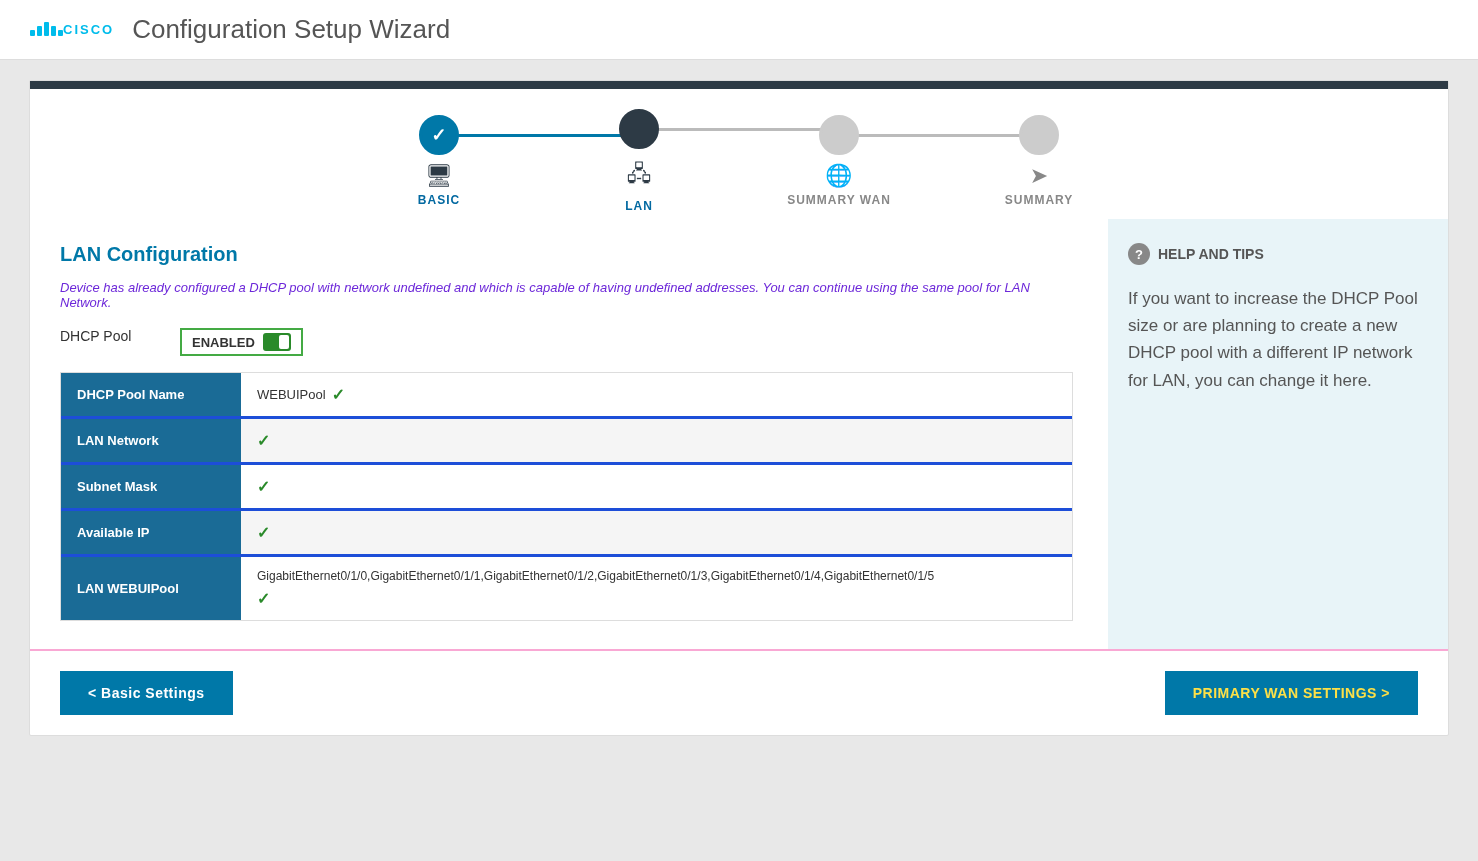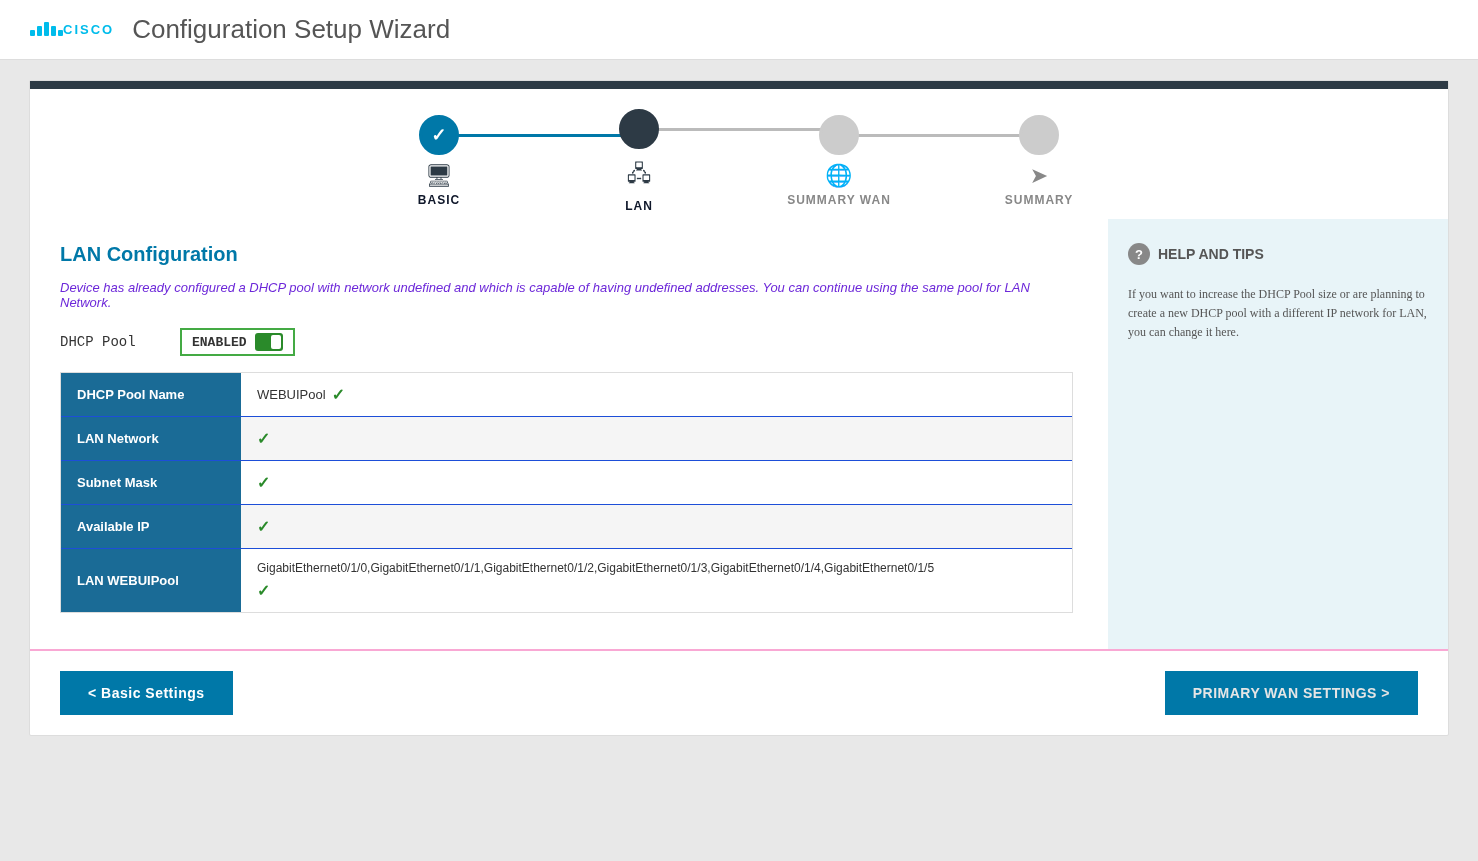--- a/index.html
+++ b/index.html
@@ -98,21 +98,21 @@
     }
     .step-icon.active { color: #2d3a45; }
     .step-icon.completed { color: #2d3a45; }
     .step-label {
       margin-top: 4px;
       font-size: 12px;
       font-weight: bold;
       color: #888;
       letter-spacing: 1px;
     }
-    .step-label.active { color: #0f172a; text-align: right; }
+    .step-label.active { color: #0369a1; text-align: right; }
     .content-area {
       display: flex;
       gap: 5px;
       padding: 0;
     }
     .main-content {
       flex: 1;
       padding: 24px 30px;
     }
     .sidebar-help {
@@ -128,24 +128,22 @@
       margin-bottom: 14px;
     }
     .description {
       font-size: 13px;
       color: #6d28d9;
       margin-bottom: 18px;
       font-style: italic;
     }
     .dhcp-pool-row {
       display: flex;
-      align-items: center;
       gap: 20px;
       margin-bottom: 16px;
-      font-family: Liberation Mono, monospace;
     }
     .dhcp-pool-label {
       font-size: 14px;
       color: #333;
       width: 100px;
     }
     .toggle-box {
       display: flex;
       align-items: center;
       border: 2px solid #4a4;
@@ -172,21 +170,21 @@
       height: 14px;
       background: #fff;
       border-radius: 2px;
     }
     .table-container {
       border: 1px solid #ddd;
       overflow: hidden;
     }
     .table-row {
       display: flex;
-      border-bottom: 1px solid #1d4ed8;
+      border-bottom: 3px solid #1d4ed8;
     }
     .table-row:last-child { border-bottom: none; }
     .table-header-cell {
       background: #1a6b96;
       color: #fff;
       padding: 12px 16px;
       font-size: 13px;
       font-weight: bold;
       width: 180px;
       min-width: 180px;
@@ -236,44 +234,43 @@
       border-radius: 50%;
       background: #888;
       color: #fff;
       display: flex;
       align-items: center;
       justify-content: center;
       font-size: 13px;
       font-weight: bold;
     }
     .help-text {
-      font-size: 12px;
+      font-size: 17px;
       color: #555;
       line-height: 1.6;
-      font-family: Liberation Serif, serif;
     }
     .footer-nav {
       display: flex;
       justify-content: space-between;
       padding: 20px 30px;
       border-top: 2px solid #f9a8d4;
     }
     .btn-back {
       background: #0078a8;
       color: #fff;
       border: none;
       padding: 14px 28px;
       font-size: 14px;
       font-weight: bold;
       cursor: pointer;
       letter-spacing: 0.5px;
     }
     .btn-next {
       background: #0078a8;
-      color: #e5e5e5;
+      color: #fde047;
       border: none;
       padding: 0 28px;
       font-size: 14px;
       font-weight: bold;
       cursor: pointer;
       letter-spacing: 0.5px;
     }
     .steps-track {
       display: flex;
       justify-content: center;

